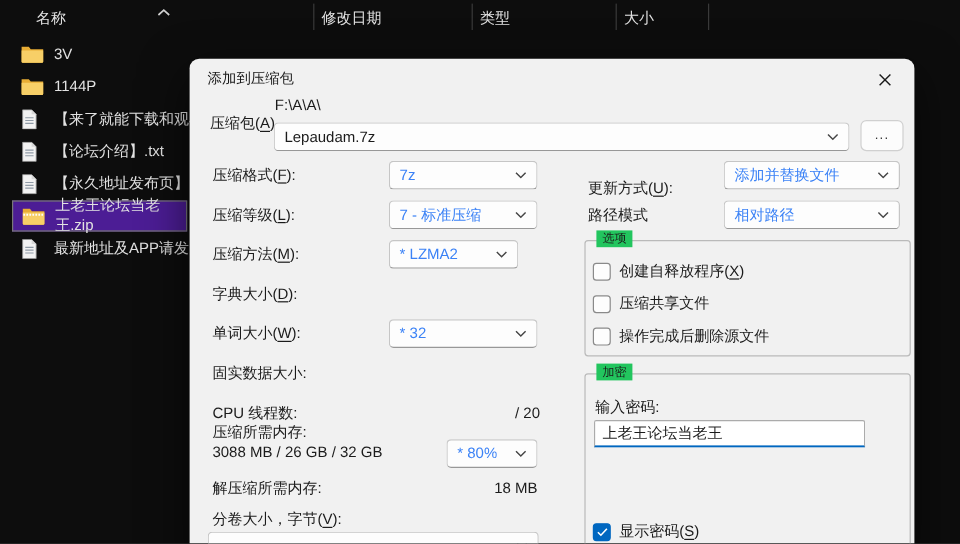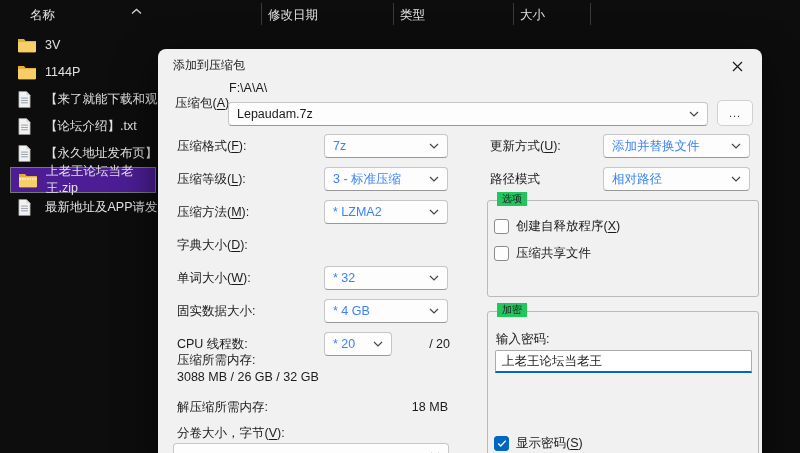--- a/index.html
+++ b/index.html
@@ -49,21 +49,21 @@
   .groupbox { position:absolute; border:1px solid #bababa; border-radius:3px; }
   .groupbox .legend { position:absolute; top:-9px; left:9px; background:#22c55e;
                       padding:0 5px; font-size:10px;text-align:right; }
 
   .chk-row { position:absolute; display:flex; align-items:center; gap:7px; height:17px; }
   .chk { width:15px; height:15px; border:1px solid #8a8a8a; border-radius:3px;
          background:#fdfdfd; flex:0 0 auto; display:flex; align-items:center; justify-content:center; }
   .chk.checked { background:#0067c0; border-color:#0067c0; }
   .chk svg { width:10px; height:9px; stroke:#fff; fill:none; stroke-width:1.6; }
 
-  .pwd-input { position:absolute; left:337px; top:301px; width:257px; height:23px;
+  .pwd-input { position:absolute; left:337px; top:301px; width:226px; height:23px;
                background:#ffffff; border:1px solid #ababab; border-bottom:2px solid #0067c0;
                border-radius:2px 2px 0 0; font-size:12.5px; padding:0 6px; outline:none;
                font-family:"Liberation Sans", sans-serif; color:#1b1b1b; }
 </style>
 </head>
 <body>
 
 <div id="stage">
 
   <div class="col-header" style="left:30px">名称</div>
@@ -186,76 +186,70 @@
     <div class="lbl mnem" style="left:19px; top:89px">压缩格式(<u>F</u>):</div>
     <div class="combo" style="left:166px; top:85px; width:124px">
       <span class="combo-text">7z</span>
       <svg class="chev" viewBox="0 0 10 6">
           <path d="M1 1l4 4 4-4"></path>
         </svg>
     </div>
 
     <div class="lbl mnem" style="left:19px; top:122px">压缩等级(<u>L</u>):</div>
     <div class="combo" style="left:166px; top:118px; width:124px">
-      <span class="combo-text">3 - 标准压缩</span>
+      <span class="combo-text">7 - 标准压缩</span>
       <svg class="chev" viewBox="0 0 10 6">
           <path d="M1 1l4 4 4-4"></path>
         </svg>
     </div>
 
     <div class="lbl mnem" style="left:19px; top:155px">压缩方法(<u>M</u>):</div>
-    <div class="combo" style="left:166px; top:151px; width:124px">
+    <div class="combo" style="left:166px; top:151px; width:108px">
       <span class="combo-text">* LZMA2</span>
       <svg class="chev" viewBox="0 0 10 6">
           <path d="M1 1l4 4 4-4"></path>
         </svg>
     </div>
 
     <div class="lbl mnem" style="left:19px; top:188px">字典大小(<u>D</u>):</div>
 
     <div class="lbl mnem" style="left:19px; top:221px">单词大小(<u>W</u>):</div>
     <div class="combo" style="left:166px; top:217px; width:124px">
       <span class="combo-text">* 32</span>
       <svg class="chev" viewBox="0 0 10 6">
           <path d="M1 1l4 4 4-4"></path>
         </svg>
     </div>
 
     <div class="lbl mnem" style="left:19px; top:254px">固实数据大小:</div>
-    <div class="combo" style="left:166px; top:250px; width:124px">
-      <span class="combo-text">* 4 GB</span>
-      <svg class="chev" viewBox="0 0 10 6">
-          <path d="M1 1l4 4 4-4"></path>
-        </svg>
-    </div>
 
     <div class="lbl" style="left:19px; top:287px">CPU 线程数:</div>
-    <div class="combo" style="left:166px; top:283px; width:68px">
-      <span class="combo-text">* 20</span>
-      <svg class="chev" viewBox="0 0 10 6">
-          <path d="M1 1l4 4 4-4"></path>
-        </svg>
-    </div>
     <div class="val" style="left:200px; top:287px; width:92px; text-align:right">/ 20</div>
 
     <div class="lbl" style="left:19px; top:303px">压缩所需内存:</div>
     <div class="lbl" style="left:19px; top:320px">3088 MB / 26 GB / 32 GB</div>
+    <div class="combo" style="left:214px; top:317px; width:76px">
+      <span class="combo-text">* 80%</span>
+      <svg class="chev" viewBox="0 0 10 6">
+          <path d="M1 1l4 4 4-4"></path>
+        </svg>
+    </div>
 
     <div class="lbl" style="left:19px; top:350px">解压缩所需内存:</div>
     <div class="val" style="left:190px; top:350px; width:100px; text-align:right">18 MB</div>
 
     <div class="lbl mnem" style="left:19px; top:376px">分卷大小，字节(<u>V</u>):</div>
     <div class="combo" style="left:15px; top:394px; width:276px">
       <span class="combo-text"></span>
       <svg class="chev" viewBox="0 0 10 6">
           <path d="M1 1l4 4 4-4"></path>
         </svg>
     </div>
 
-    <div class="lbl mnem" style="left:332px; top:89px">更新方式(<u>U</u>):</div>
+    <div class="lbl mnem" style="left:332px; top:100px">更新方式(<u>U</u>):</div>
     <div class="combo" style="left:445px; top:85px; width:147px">
       <span class="combo-text">添加并替换文件</span>
       <svg class="chev" viewBox="0 0 10 6">
           <path d="M1 1l4 4 4-4"></path>
         </svg>
     </div>
 
     <div class="lbl" style="left:332px; top:122px">路径模式</div>
     <div class="combo" style="left:445px; top:118px; width:147px">
       <span class="combo-text">相对路径</span>
@@ -267,20 +261,24 @@
     <div class="groupbox" style="left:329px; top:151px; width:272px; height:97px">
       <span class="legend">选项</span>
     </div>
     <div class="chk-row" style="left:336px; top:169px">
       <span class="chk"></span>
       <span class="mnem">创建自释放程序(<u>X</u>)</span>
     </div>
     <div class="chk-row" style="left:336px; top:196px">
       <span class="chk"></span>
       <span class="mnem">压缩共享文件</span>
+    </div>
+    <div class="chk-row" style="left:336px; top:223px">
+      <span class="chk"></span>
+      <span class="mnem">操作完成后删除源文件</span>
     </div>
 
     <div class="groupbox" style="left:329px; top:262px; width:272px; height:200px">
       <span class="legend">加密</span>
     </div>
     <div class="lbl" style="left:338px; top:282px">输入密码:</div>
     <input class="pwd-input" value="上老王论坛当老王" style="">
 
     <div class="chk-row" style="left:336px; top:386px">
       <span class="chk checked">

